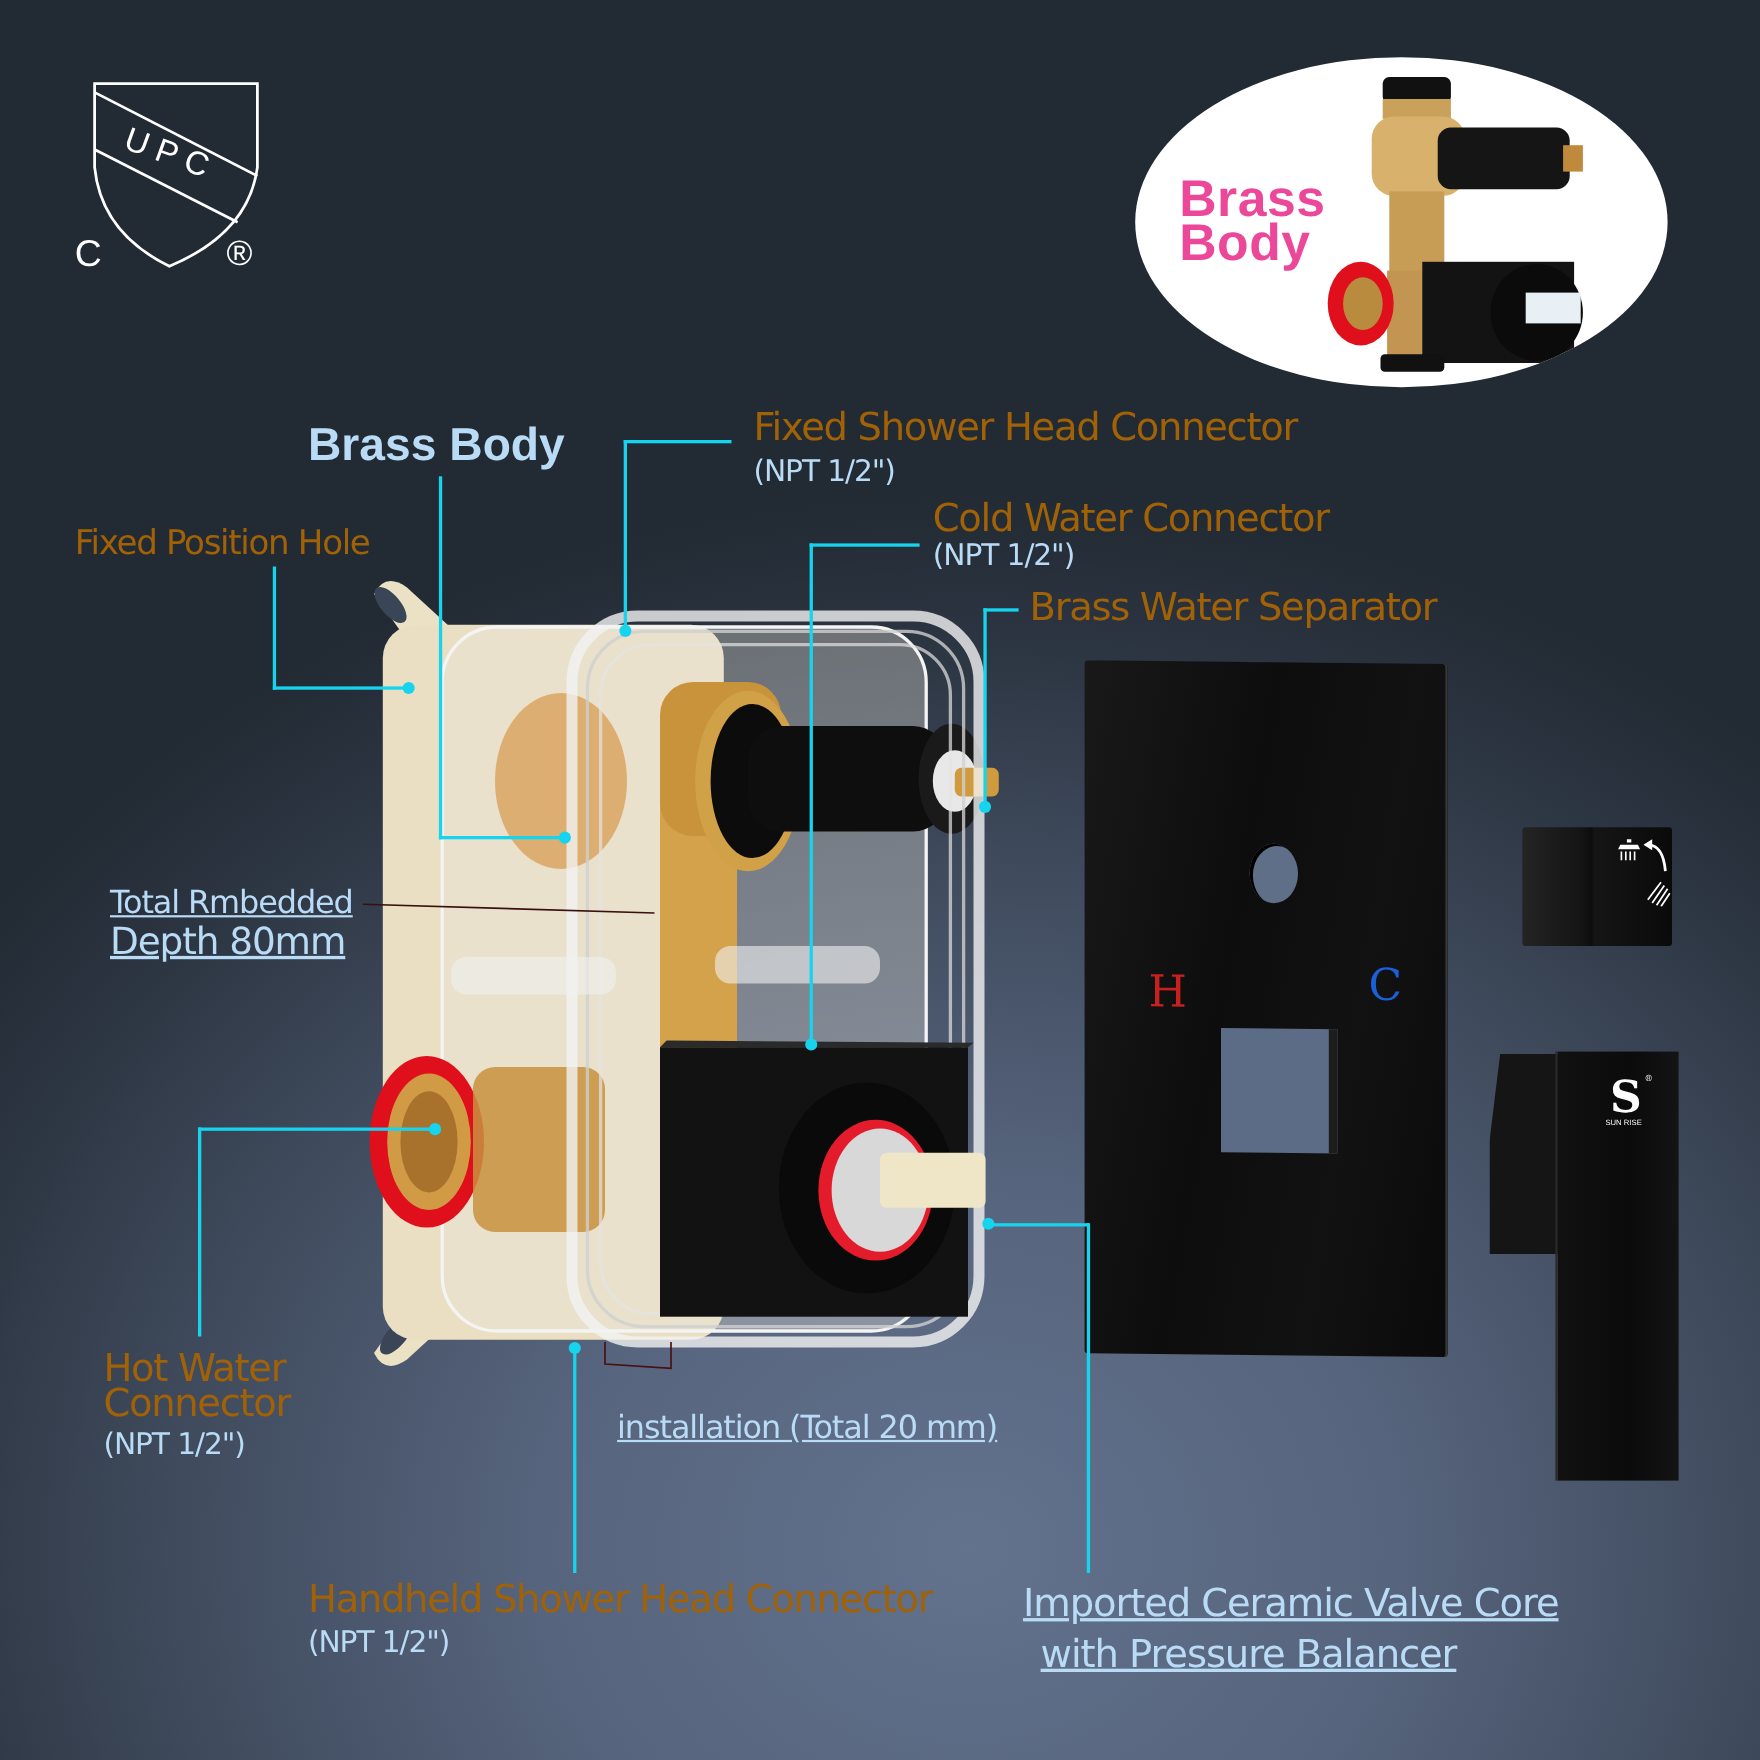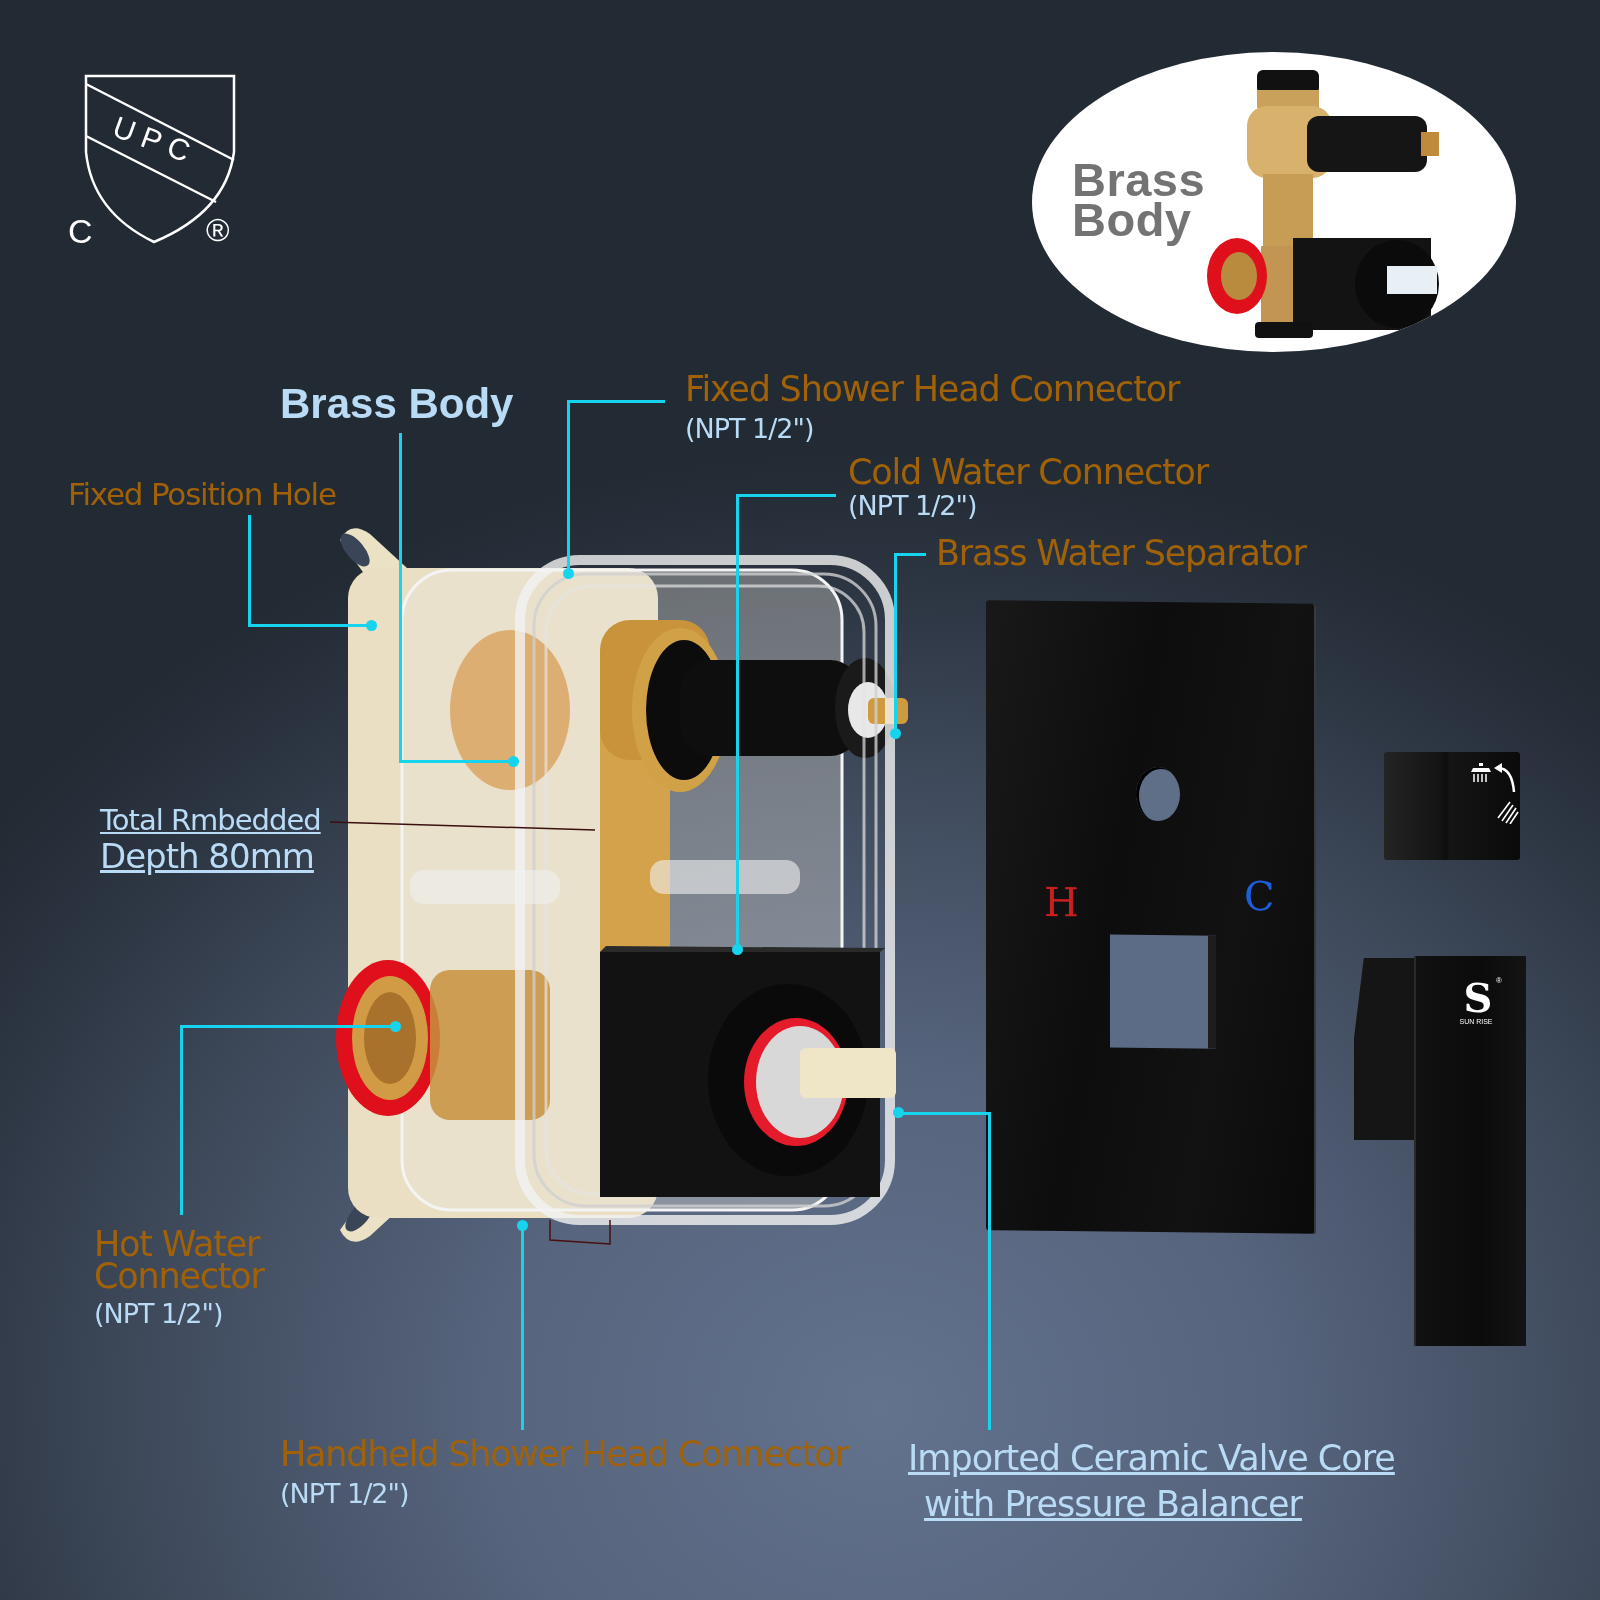--- a/index.html
+++ b/index.html
@@ -11,21 +11,21 @@
   .abs { position:absolute; }
   .lbl-white { color:#a16207; font-family:"DejaVu Sans", sans-serif; font-size:31px; letter-spacing:-1.2px; white-space:nowrap; line-height:1; }
   .lbl-blue { color:#b9dbf6; font-family:"DejaVu Sans", sans-serif; letter-spacing:-1px; white-space:nowrap; line-height:1;text-decoration:underline; }
   .npt { font-size:27px; color:#b9dbf6; font-family:"DejaVu Sans", sans-serif; letter-spacing:-1px; line-height:1; white-space:nowrap; }
   .ln { position:absolute; background:#17d4ee; }
   .dot { position:absolute; width:11px; height:11px; border-radius:50%; background:#17d4ee; }
   
   #upc-c, #upc-r { color:#fff; font-family:"Liberation Sans", sans-serif; }
   
   #inset { left:1032px; top:52px; width:484px; height:300px; border-radius:50%; background:#ffffff; overflow:hidden; }
-  #inset-title { left:40px; top:108px; font-size:47px; font-weight:bold; color:#737373; line-height:40px; font-family:"Liberation Sans", sans-serif; letter-spacing:0.5px; }
+  #inset-title { left:40px; top:108px; font-size:47px; font-weight:bold; color:#ec4899; line-height:40px; font-family:"Liberation Sans", sans-serif; letter-spacing:0.5px; }
   
   #faceplate { left:986px; top:602px; width:330px; height:630px; background:linear-gradient(100deg,#191919 0%,#0d0d0d 40%,#121212 70%,#0a0a0a 100%); border-radius:3px; box-shadow: -2px 0 0 #3a3a3a inset; transform: skewY(0.6deg); }
   #fp-hole { left:150px; top:165px; width:44px; height:54px; border-radius:50%; background:#5f6f88; box-shadow: 3px 2px 0 #000 inset; }
   #fp-square { left:124px; top:333px; width:98px; height:113px; background:#5d6c86; border-right:8px solid #1d1d1d; }
   #fp-h { left:58px; top:278px; font-family:"DejaVu Serif", serif; font-size:40px; color:#c8201e; }
   #fp-c { left:258px; top:270px; font-family:"DejaVu Serif", serif; font-size:40px; color:#1c5fdb; }
   
   #knob { left:1384px; top:752px; width:136px; height:108px; background:linear-gradient(90deg,#242424,#141414 40%,#0d0d0d 46%,#151515 48%,#0a0a0a 100%); border-radius:3px; }
   
   #handle-back { left:1354px; top:958px; width:70px; height:182px; background:#151515; clip-path: polygon(14% 0,100% 0,100% 100%,0 100%,0 44%); }
@@ -209,23 +209,24 @@
   <div class="lbl-blue" style="font-size:34px;margin-top:4px;">Depth 80mm</div>
 </div>
 
 <div class="abs" style="left:94px;top:1228px;">
   <div class="lbl-white" style="font-size:35px;line-height:32px;">Hot Water</div>
   <div class="lbl-white" style="font-size:35px;line-height:32px;">Connector</div>
   <div class="npt" style="margin-top:8px;">(NPT 1/2")</div>
 </div>
 
 <div class="abs" style="left:561px;top:1280px;">
+  <div class="lbl-blue" style="font-size:29px;line-height:34px;">installation (Total 20 mm)</div>
 </div>
 
 <div class="abs" style="left:280px;top:1437px;">
   <div class="lbl-white" style="font-size:35px;">Handheld Shower Head Connector</div>
   <div class="npt" style="margin-top:8px;">(NPT 1/2")</div>
 </div>
 
-<div class="abs" style="left:908px;top:1435px;">
+<div class="abs" style="left:930px;top:1435px;">
   <div class="lbl-blue" style="font-size:35px;line-height:46px;">Imported Ceramic Valve Core</div>
   <div class="lbl-blue" style="font-size:35px;line-height:46px;margin-left:16px;">with Pressure Balancer</div>
 </div>
 
 </body></html>

